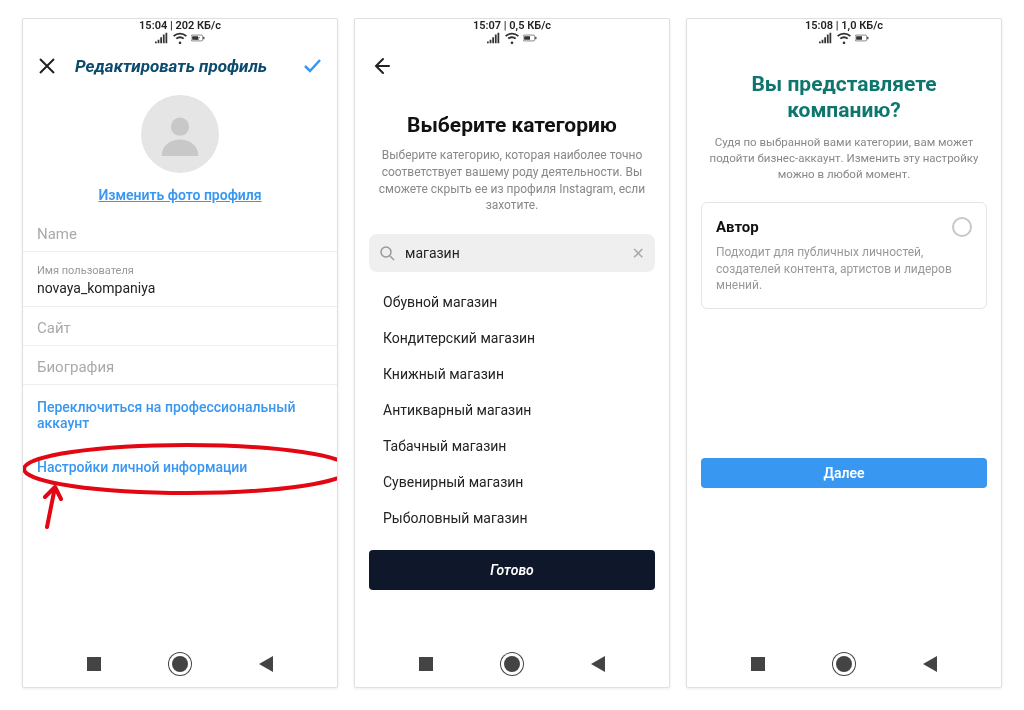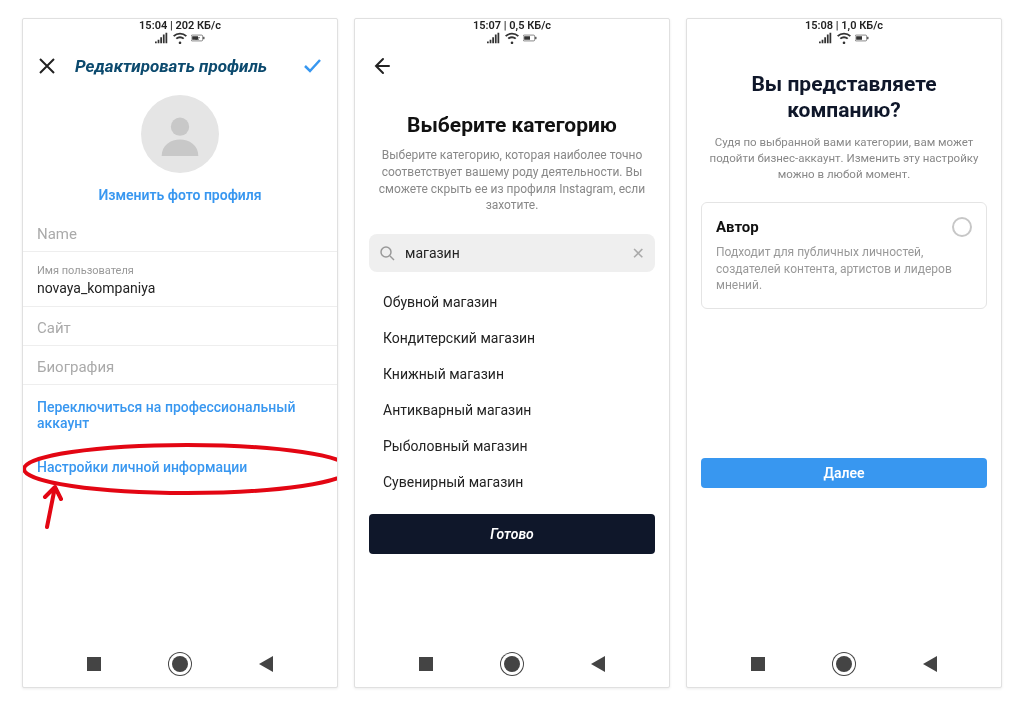--- a/index.html
+++ b/index.html
@@ -66,20 +66,21 @@
     border-radius: 50%;
     background: #e5e5e5;
     display: flex; align-items: center; justify-content: center;
   }
   .avatar svg { width: 44px; height: 44px; fill: #c8c8c8; }
   .link-blue {
     color: #3897f0;
     font-size: 14px;
     font-weight: 600;
     margin-top: 14px;
+    text-decoration: underline;
   }
   .field {
     padding: 12px 14px 8px;
     border-bottom: 1px solid #eee;
   }
   .field .label {
     font-size: 11px;
     color: #999;
     margin-bottom: 3px;
   }
@@ -167,21 +168,21 @@
     font-style: italic;
   }
   
   .s3-head {
     text-align: center;
     padding: 28px 20px 12px;
   }
   .s3-head h1 {
     font-size: 21px;
     font-weight: 700;
-    color: #0f172a;
+    color: #0f766e;
     line-height: 1.25;
     margin-bottom: 10px;
   }
   .s3-head p {
     font-size: 11.5px;
     color: #888;
     line-height: 1.4;
   }
   .card {
     margin: 8px 14px;
@@ -325,22 +326,23 @@
       </svg>
     <div class="val">магазин</div>
     <span class="clear">✕</span>
   </div>
 
   <div class="cat-list">
     <div class="cat-item">Обувной магазин</div>
     <div class="cat-item">Кондитерский магазин</div>
     <div class="cat-item">Книжный магазин</div>
     <div class="cat-item">Антикварный магазин</div>
+    <div class="cat-item">Табачный магазин</div>
+    <div class="cat-item">Сувенирный магазин</div>
     <div class="cat-item">Рыболовный магазин</div>
-    <div class="cat-item">Сувенирный магазин</div>
   </div>
 
   <div class="done-btn">Готово</div>
 
   <div class="nav-bar">
     <div class="sq"></div>
     <div class="circ"></div>
     <div class="tri"></div>
   </div>
 </div>

